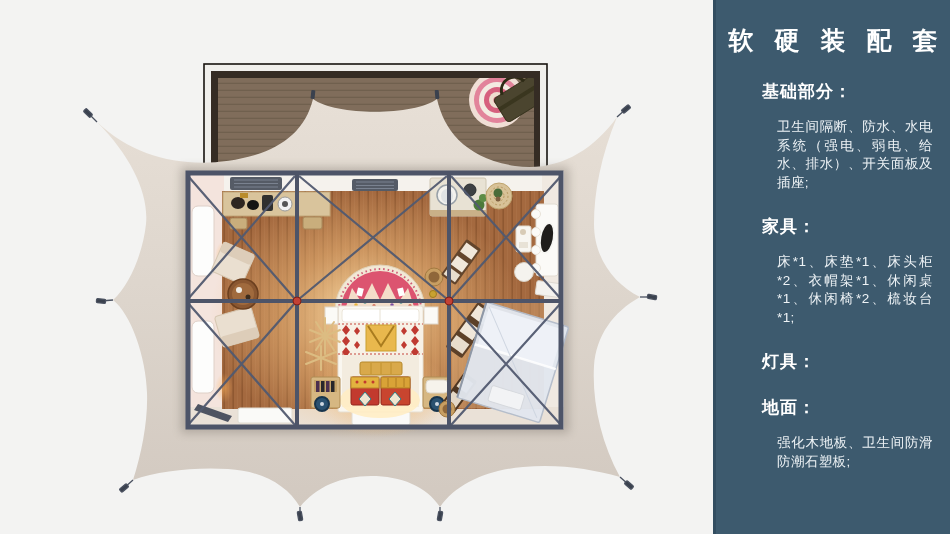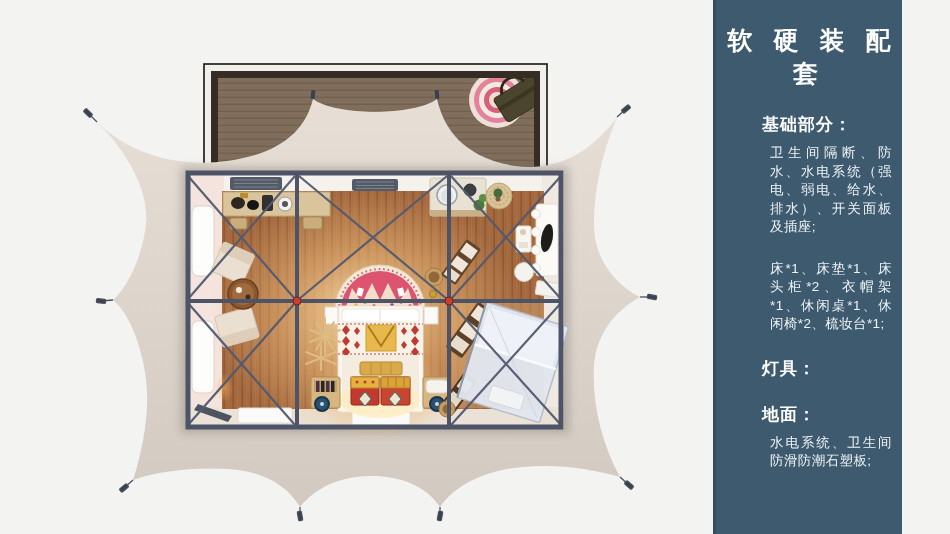--- a/index.html
+++ b/index.html
@@ -1,25 +1,25 @@
 <!DOCTYPE html>
 <html><head>
 <meta charset="utf-8">
 <style>
   html,body{margin:0;padding:0;background:#ffffff;font-family:"Liberation Sans","DejaVu Sans",sans-serif;}
   #stage{position:relative;width:950px;height:534px;overflow:hidden;background:#f3f3f2;}
   #plan{position:absolute;left:0;top:0;}
-  .sidebar{position:absolute;left:713px;top:0;width:189px;height:534px;box-sizing:border-box;
+  .sidebar{position:absolute;left:713px;top:0;width:237px;height:534px;box-sizing:border-box;
     background:#3d5a6e;border-left:3px solid #324d60;color:#ffffff;}
   .side-title{margin:24px 0 0 0;text-align:center;font-size:25px;font-weight:bold;letter-spacing:7px;
     text-indent:7px;color:#ffffff;}
   .sections{padding:0 2px 0 46px;}
   .spec{margin-top:23px;}
   .spec h2{margin:0 0 4px 0;font-size:17px;font-weight:bold;letter-spacing:1px;color:#ffffff;}
-  .spec p{margin:8px;font-size:13.5px;line-height:18.5px;letter-spacing:.4px;color:#eef3f6;text-align:justify;}
+  .spec p{margin:15px;font-size:13.5px;line-height:18.5px;letter-spacing:.4px;color:#eef3f6;text-align:justify;}
 </style>
 </head>
 <body>
 
 <div id="stage">
 
 <svg id="plan" width="713" height="534" viewBox="0 0 713 534" xmlns="http://www.w3.org/2000/svg">
   <defs>
     <linearGradient id="cg" x1="0" y1="0" x2="0" y2="1">
       <stop offset="0" stop-color="#e7dfd6"></stop>
@@ -377,25 +377,26 @@
 </svg>
 
   <aside class="sidebar">
     <h1 class="side-title">软 硬 装 配 套</h1>
     <div class="sections">
       <section class="spec">
         <h2>基础部分：</h2>
         <p>卫生间隔断、防水、水电系统（强电、弱电、给水、排水）、开关面板及插座;</p>
       </section>
       <section class="spec">
+        <h2>家具：</h2>
         <p>床*1、床垫*1、床头柜*2、衣帽架*1、休闲桌*1、休闲椅*2、梳妆台*1;</p>
       </section>
       <section class="spec">
         <h2>灯具：</h2>
       </section>
       <section class="spec">
         <h2>地面：</h2>
-        <p>水电系统、卫生间防滑防潮石塑板;</p>
+        <p>强化木地板、卫生间防滑防潮石塑板;</p>
       </section>
     </div>
   </aside>
 
 </div>
 
 </body></html>

